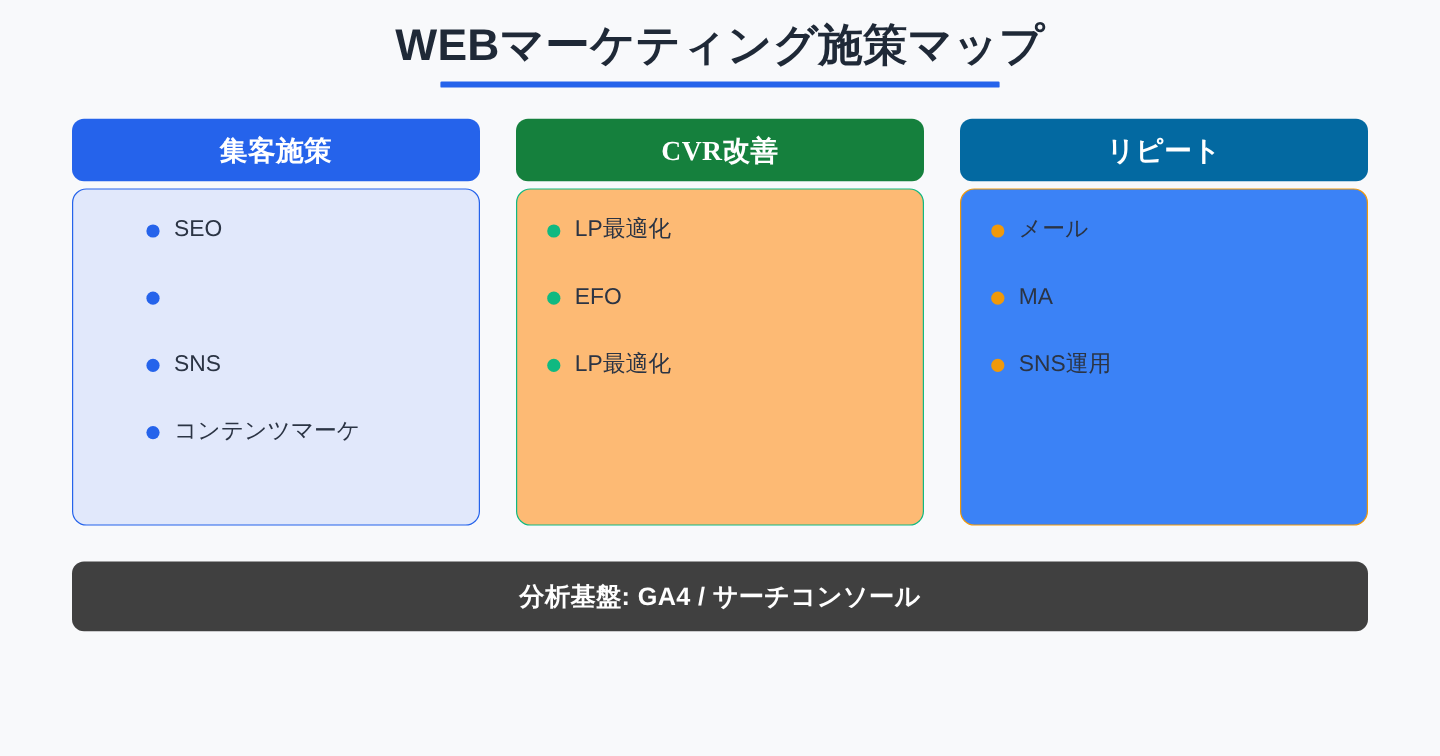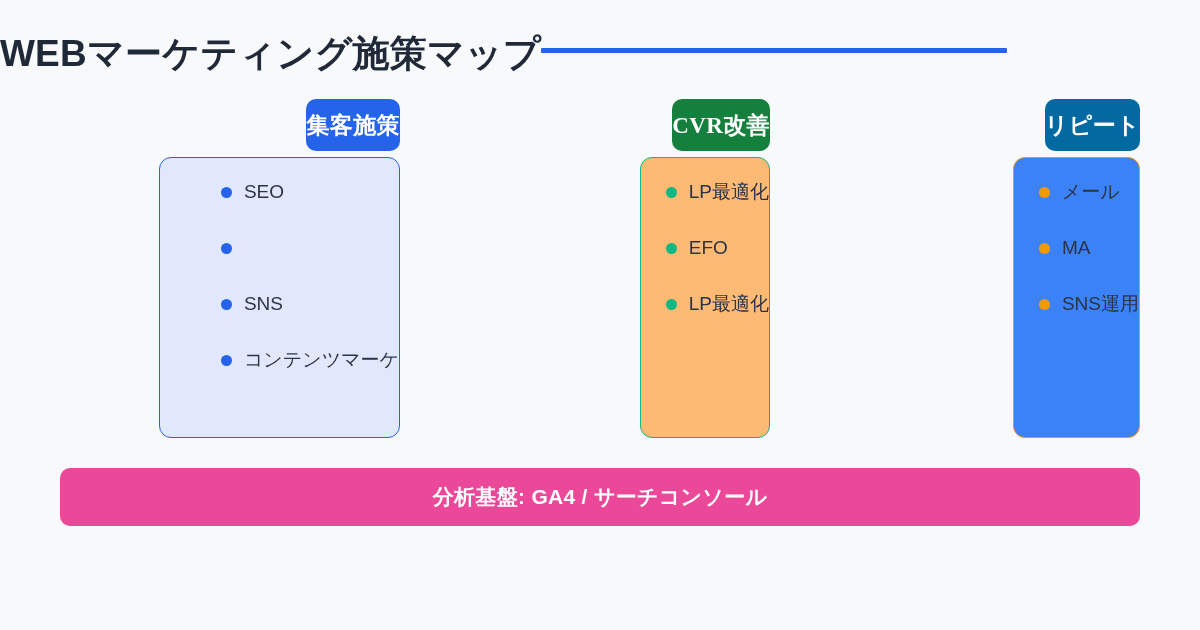--- a/index.html
+++ b/index.html
@@ -16,21 +16,21 @@
   }
 
   
   .title-wrap {
     position: absolute;
     top: 0;
     left: 0;
     width: 1200px;
     height: 92px;
     display: flex;
-    flex-direction: row;
+    flex-direction: column;
     align-items: center;
     justify-content: flex-start;
   }
   .page-title {
     margin: 0;
     padding-top: 16px;
     font-size: 37px;
     line-height: 44px;
     font-weight: bold;
     color: #1f2937;
@@ -51,21 +51,20 @@
     top: 99px;
     left: 60px;
     width: 1080px;
     display: flex;
     gap: 30px;
   }
   .column {
     width: 384px;
     display: flex;
     flex-direction: column;
-    align-items: flex-end;
   }
   .col-header {
     height: 52px;
     border-radius: 10px;
     display: flex;
     align-items: center;
     justify-content: center;
     color: #ffffff;
     font-size: 23px;
     font-weight: bold;
@@ -185,15 +184,15 @@
       </div>
       <div class="item">
         <span class="bullet" style="background: rgb(240, 153, 11);"></span>
         <span class="item-label">SNS運用</span>
       </div>
     </div>
   </div>
 
 </div>
 
-<div class="footer-bar" style="background: #ec4899;">
+<div class="footer-bar" style="background: #404040;">
   <span class="footer-label" style="color: rgb(255, 255, 255);">分析基盤: GA4 / サーチコンソール</span>
 </div>
 
 </body></html>

